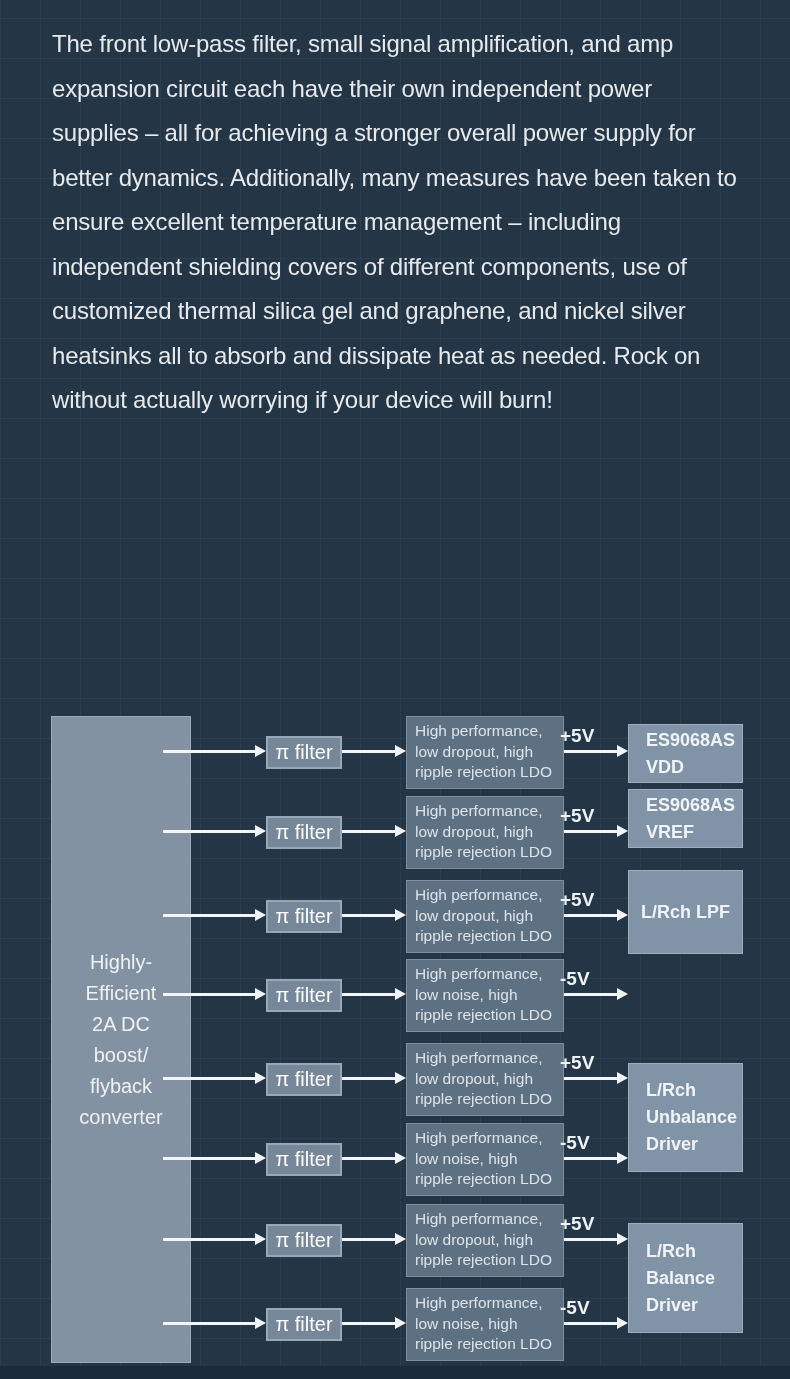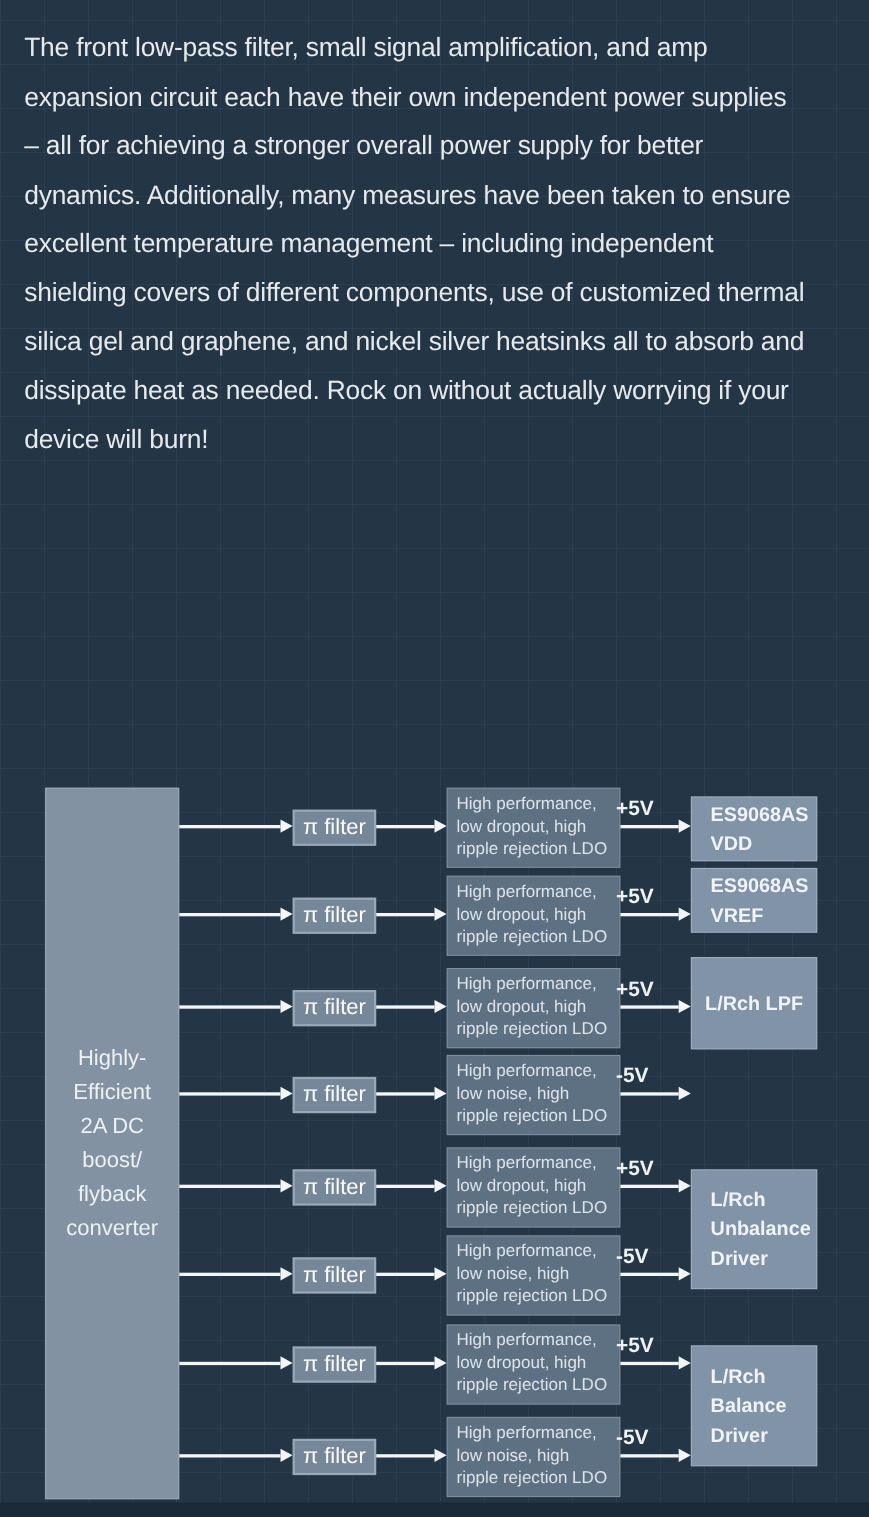--- a/index.html
+++ b/index.html
@@ -20,21 +20,21 @@
     text-shadow:3px 3px 2px rgba(5,15,25,0.5);
   }
   .sub-heading {
     margin:0; padding:12px 40px 0;
     max-width:620px;
     font-size:47px; line-height:76px; font-weight:bold;
     letter-spacing:-0.5px; color:#b6b8ba;
     text-shadow:3px 3px 2px rgba(5,15,25,0.4);
   }
   .body-text {
-    margin:0; padding:22px 22px 0;
+    margin:0; padding:22px 52px 0;
     max-width:712px;
     font-size:24px; line-height:44.5px; font-weight:300;
     letter-spacing:-0.2px; color:#e7eaed;
   }
   
   .box { position:absolute; box-sizing:border-box; }
   .converter {
     background:#8392a2; border:1px solid rgba(255,255,255,0.22);
     display:flex; align-items:center; justify-content:center;
     color:#eef1f4; font-size:20px; line-height:31px; font-weight:300;
@@ -77,21 +77,21 @@
 </style>
 </head>
 <body>
 
 <div class="page">
 
   <p class="body-text">The front low-pass filter, small signal amplification, and amp expansion circuit each have their own independent power supplies – all for achieving a stronger overall power supply for better dynamics. Additionally, many measures have been taken to ensure excellent temperature management – including independent shielding covers of different components, use of customized thermal silica gel and graphene, and nickel silver heatsinks all to absorb and dissipate heat as needed. Rock on without actually worrying if your device will burn!</p>
 
   <div>
 
-    <div class="box converter" style="left:41px; top:716px; width:122px; height:647px;">
+    <div class="box converter" style="left:51px; top:716px; width:140px; height:647px;">
       <span class="pre">Highly-
 Efficient
 2A DC
 boost/
 flyback
 converter</span>
     </div>
 
     <div class="arrow" style="left:163px; top:750px; width:92px;"></div>
     <div class="box pi-box" style="left:266px; top:736px; width:76px; height:33px;">

